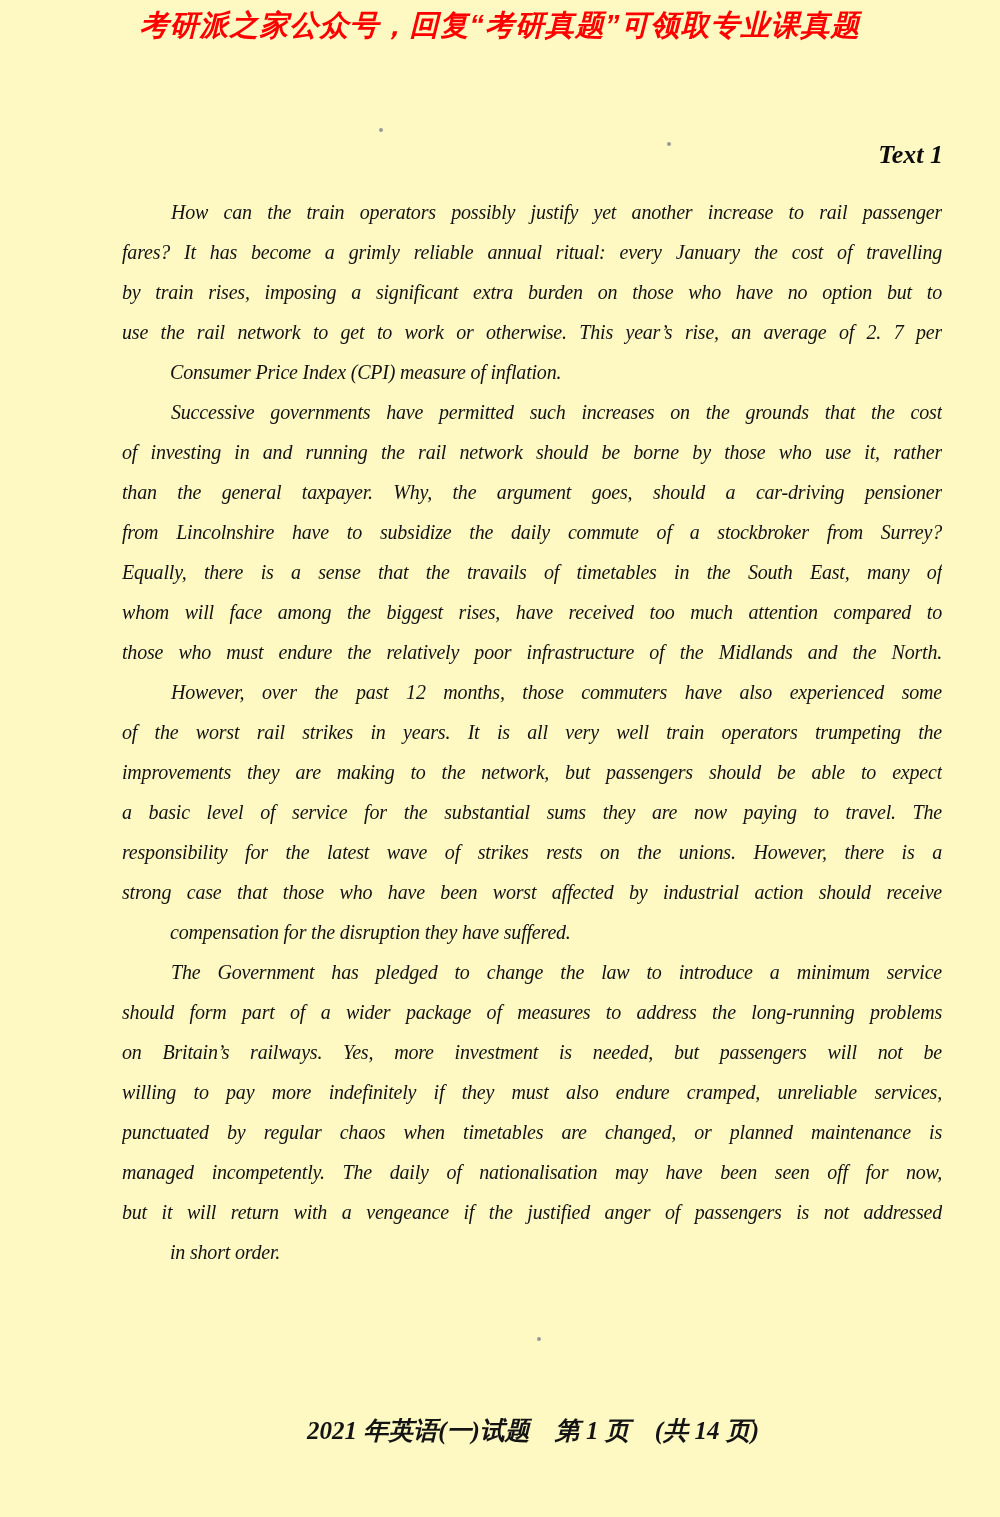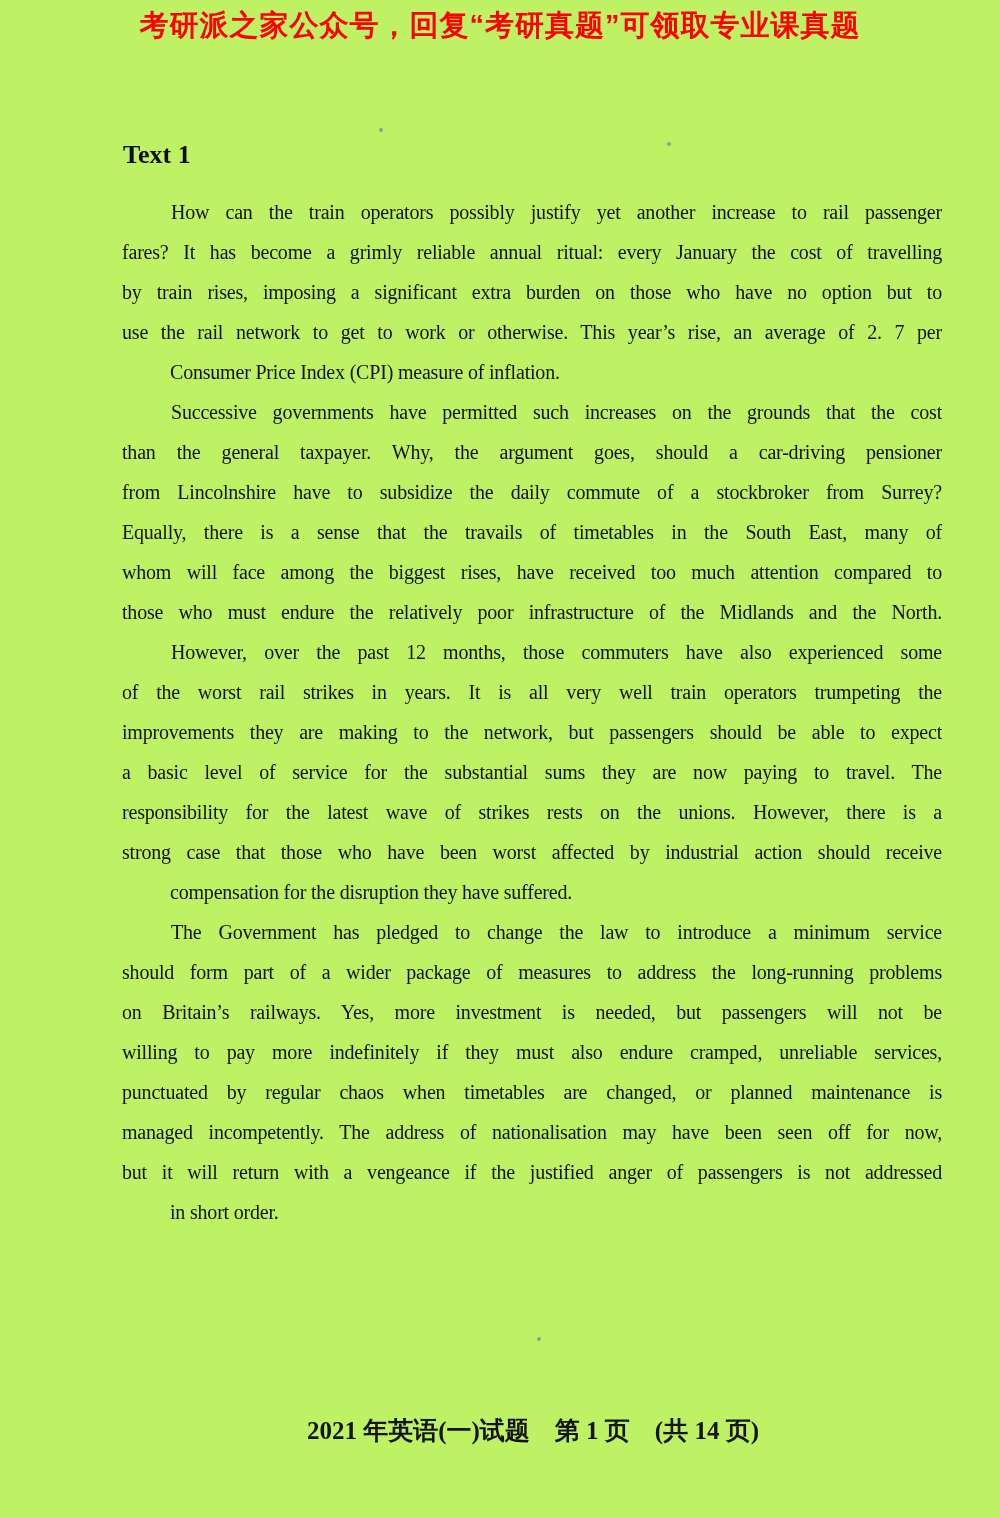--- a/index.html
+++ b/index.html
@@ -28,21 +28,21 @@
     line-height: 36px;
     color: #fe0000;
     letter-spacing: 1px;
   }
   .title {
     position: absolute;
     top: 140px;
     left: 123px;
     width: 820px;
     margin: 0;
-    text-align: left;
+    text-align: right;
     font-size: 26px;
     font-weight: bold;
     color: #0c0c0c;
   }
   .body-text {
     position: absolute;
     top: 192px;
     left: 122px;
     width: 820px;
     font-size: 20px;
@@ -73,36 +73,37 @@
     position: absolute;
     width: 4px;
     height: 4px;
     border-radius: 50%;
     background: #9a9a9a;
   }
 </style>
 </head>
 <body>
 
-<div class="page" style="background: #bef264;">
+<div class="page" style="background: #fef9c3; font-style: italic;">
 
   <div class="banner" style="color: rgb(254, 0, 0);">考研派之家公众号，回复“考研真题”可领取专业课真题</div>
 
   <h1 class="title">Text 1</h1>
 
   <div class="body-text" id="text-body" style="color: rgb(18, 18, 18);">
       <div class="paragraph">
         <div class="line first">How can the train operators possibly justify yet another increase to rail passenger</div>
         <div class="line">fares? It has become a grimly reliable annual ritual: every January the cost of travelling</div>
         <div class="line">by train rises, imposing a significant extra burden on those who have no option but to</div>
         <div class="line">use the rail network to get to work or otherwise. This year’s rise, an average of 2. 7 per</div>
         <div class="line end">Consumer Price Index (CPI) measure of inflation.</div>
       </div>
       <div class="paragraph">
         <div class="line first">Successive governments have permitted such increases on the grounds that the cost</div>
+        <div class="line">of investing in and running the rail network should be borne by those who use it, rather</div>
         <div class="line">than the general taxpayer. Why, the argument goes, should a car-driving pensioner</div>
         <div class="line">from Lincolnshire have to subsidize the daily commute of a stockbroker from Surrey?</div>
         <div class="line">Equally, there is a sense that the travails of timetables in the South East, many of</div>
         <div class="line">whom will face among the biggest rises, have received too much attention compared to</div>
         <div class="line">those who must endure the relatively poor infrastructure of the Midlands and the North.</div>
       </div>
       <div class="paragraph">
         <div class="line first">However, over the past 12 months, those commuters have also experienced some</div>
         <div class="line">of the worst rail strikes in years. It is all very well train operators trumpeting the</div>
         <div class="line">improvements they are making to the network, but passengers should be able to expect</div>
@@ -110,21 +111,21 @@
         <div class="line">responsibility for the latest wave of strikes rests on the unions. However, there is a</div>
         <div class="line">strong case that those who have been worst affected by industrial action should receive</div>
         <div class="line end">compensation for the disruption they have suffered.</div>
       </div>
       <div class="paragraph">
         <div class="line first">The Government has pledged to change the law to introduce a minimum service</div>
         <div class="line">should form part of a wider package of measures to address the long-running problems</div>
         <div class="line">on Britain’s railways. Yes, more investment is needed, but passengers will not be</div>
         <div class="line">willing to pay more indefinitely if they must also endure cramped, unreliable services,</div>
         <div class="line">punctuated by regular chaos when timetables are changed, or planned maintenance is</div>
-        <div class="line">managed incompetently. The address of nationalisation may have been seen off for now,</div>
+        <div class="line">managed incompetently. The daily of nationalisation may have been seen off for now,</div>
         <div class="line">but it will return with a vengeance if the justified anger of passengers is not addressed</div>
         <div class="line end">in short order.</div>
       </div>
     </div>
 
   <div class="footer">2021 年英语(一)试题　第 1 页　(共 14 页)</div>
 
   <div class="speck" style="top:128px; left:379px;"></div>
   <div class="speck" style="top:142px; left:667px;"></div>
   <div class="speck" style="top:1337px; left:537px;"></div>

